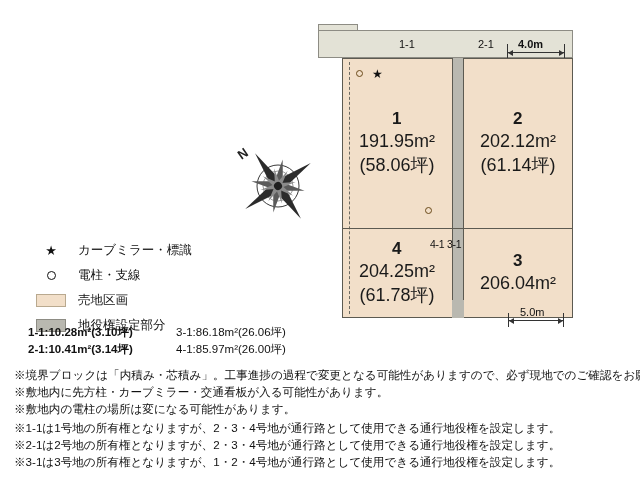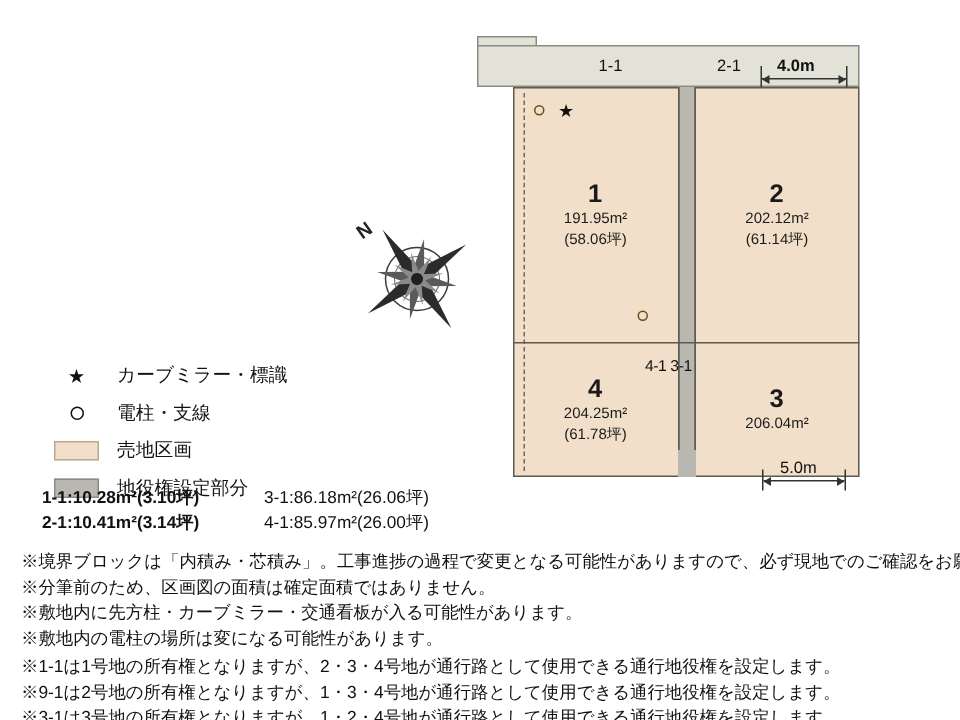--- a/index.html
+++ b/index.html
@@ -54,21 +54,21 @@
     box-sizing: border-box;
     color: #1a1a1a;
     text-align: center;
   }
   .lot .num {
     font-size: 17px;
     font-weight: bold;
     letter-spacing: .5px;
   }
   .lot .area {
-    font-size: 10px;
+    font-size: 18px;
     line-height: 1.35;
     white-space: nowrap;
   }
   
   #lot1 { left: 342px; top: 58px;  width: 110px; height: 170px; }
   
   #lot2 { left: 463px; top: 58px;  width: 110px; height: 170px; }
   
   #lot4 { left: 342px; top: 228px; width: 110px; height: 90px; }
   
@@ -386,23 +386,22 @@
       <span class="c2">3-1:86.18m²(26.06坪)</span>
     </div>
     <div class="row">
       <span class="c1">2-1:10.41m²(3.14坪)</span>
       <span class="c2">4-1:85.97m²(26.00坪)</span>
     </div>
   </div>
 
   <div id="notes">
     <div>※境界ブロックは「内積み・芯積み」。工事進捗の過程で変更となる可能性がありますので、必ず現地でのご確認をお願いします。</div>
-    <div>※分筆前のため、区画図の面積は確定面積ではありません。</div>
     <div>※敷地内に先方柱・カーブミラー・交通看板が入る可能性があります。</div>
     <div>※敷地内の電柱の場所は変になる可能性があります。</div>
     <div class="gap"></div>
     <div>※1-1は1号地の所有権となりますが、2・3・4号地が通行路として使用できる通行地役権を設定します。</div>
-    <div>※9-1は2号地の所有権となりますが、1・3・4号地が通行路として使用できる通行地役権を設定します。</div>
+    <div>※2-1は2号地の所有権となりますが、2・3・4号地が通行路として使用できる通行地役権を設定します。</div>
     <div>※3-1は3号地の所有権となりますが、1・2・4号地が通行路として使用できる通行地役権を設定します。</div>
 
   </div>
 
 </div>
 
 </body></html>

